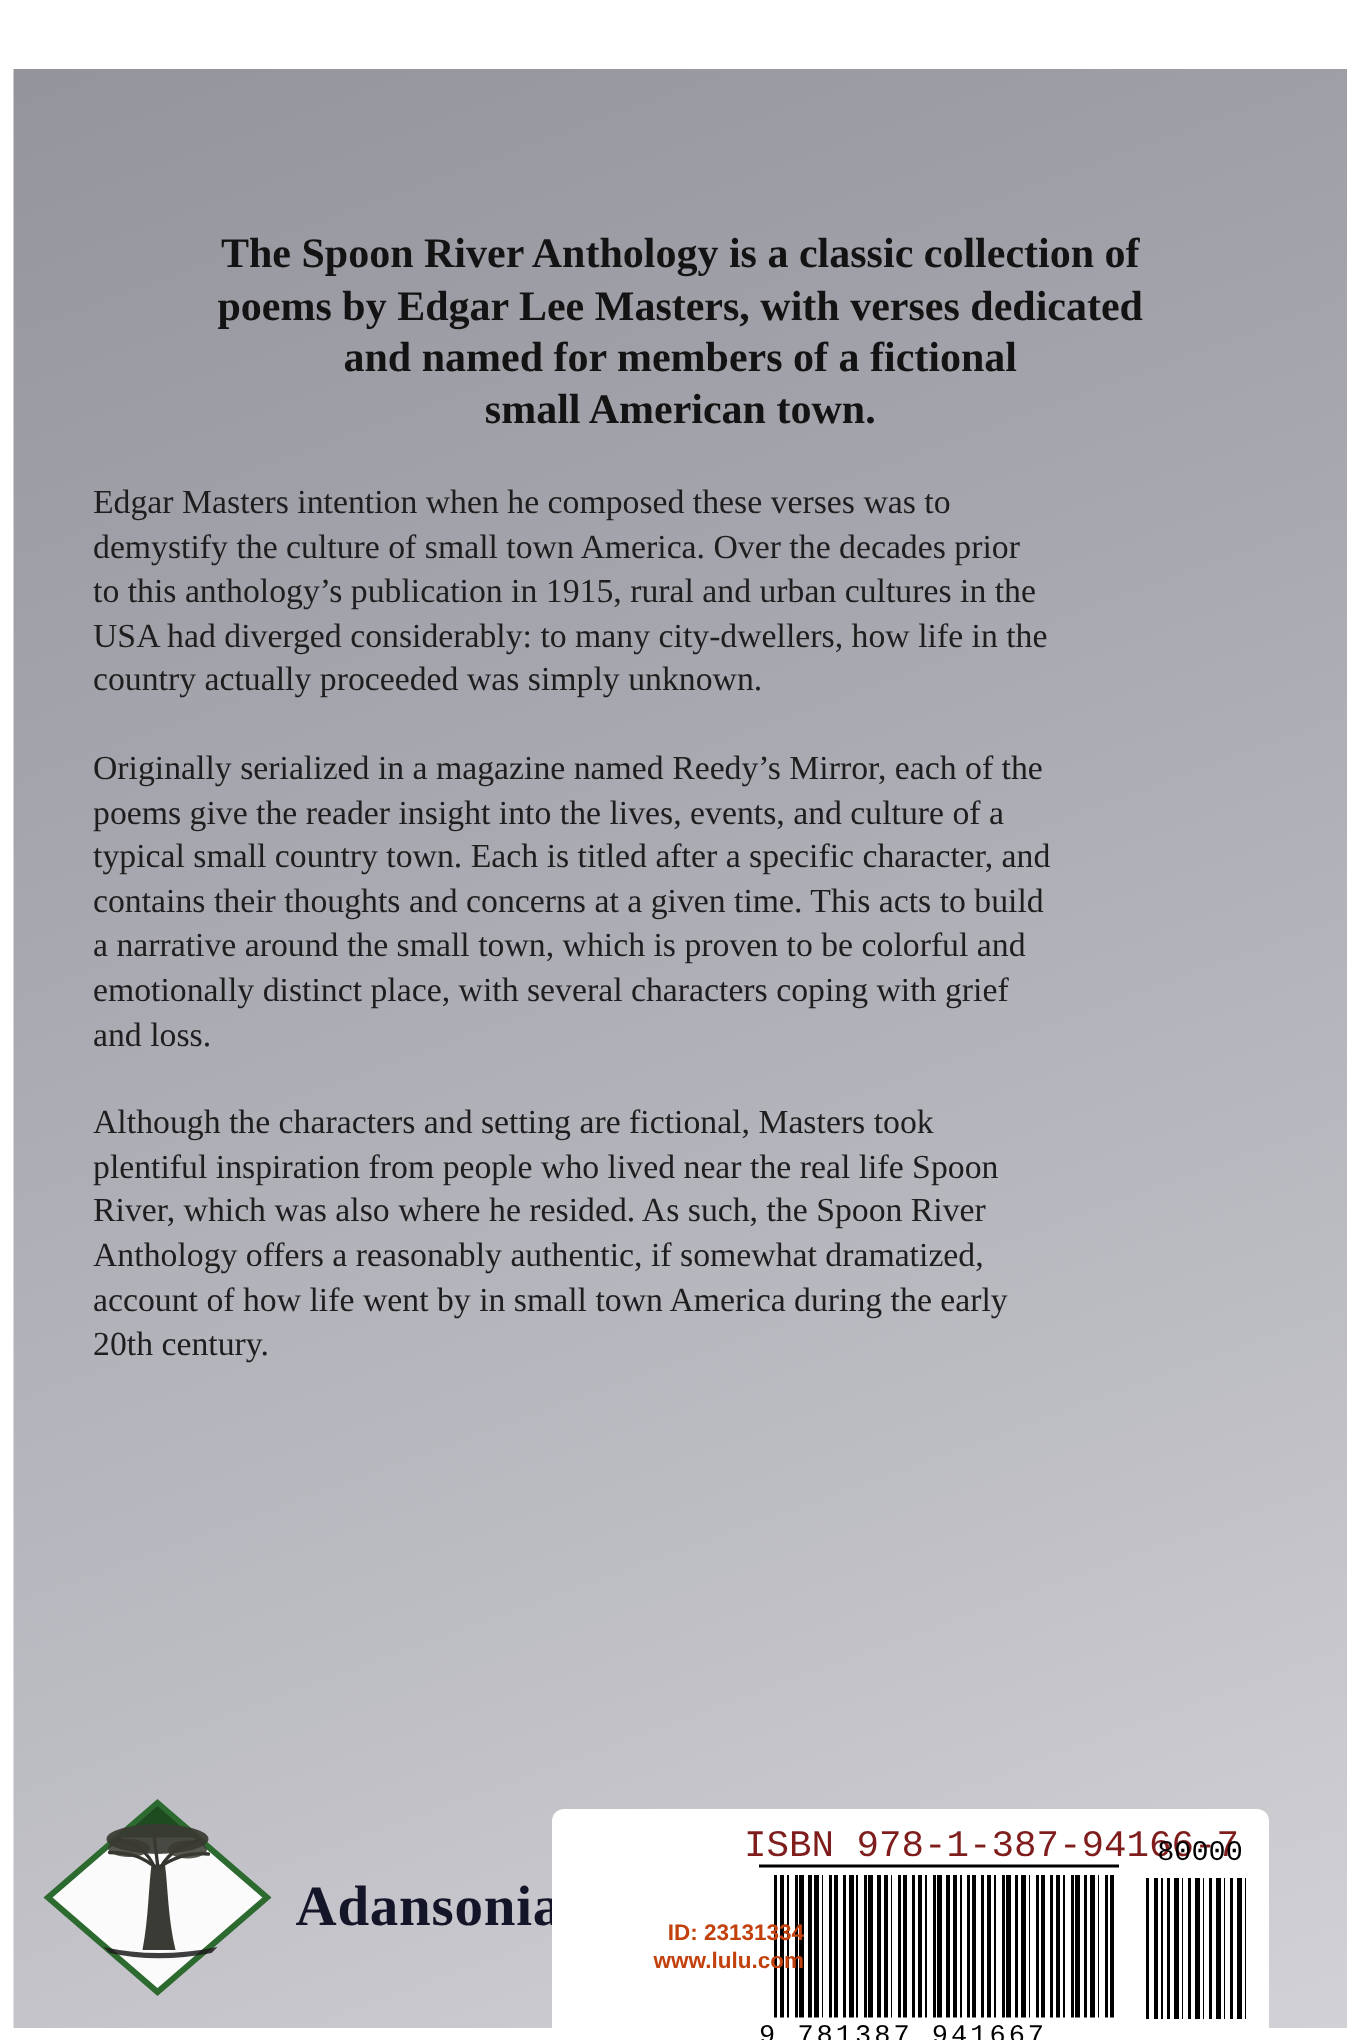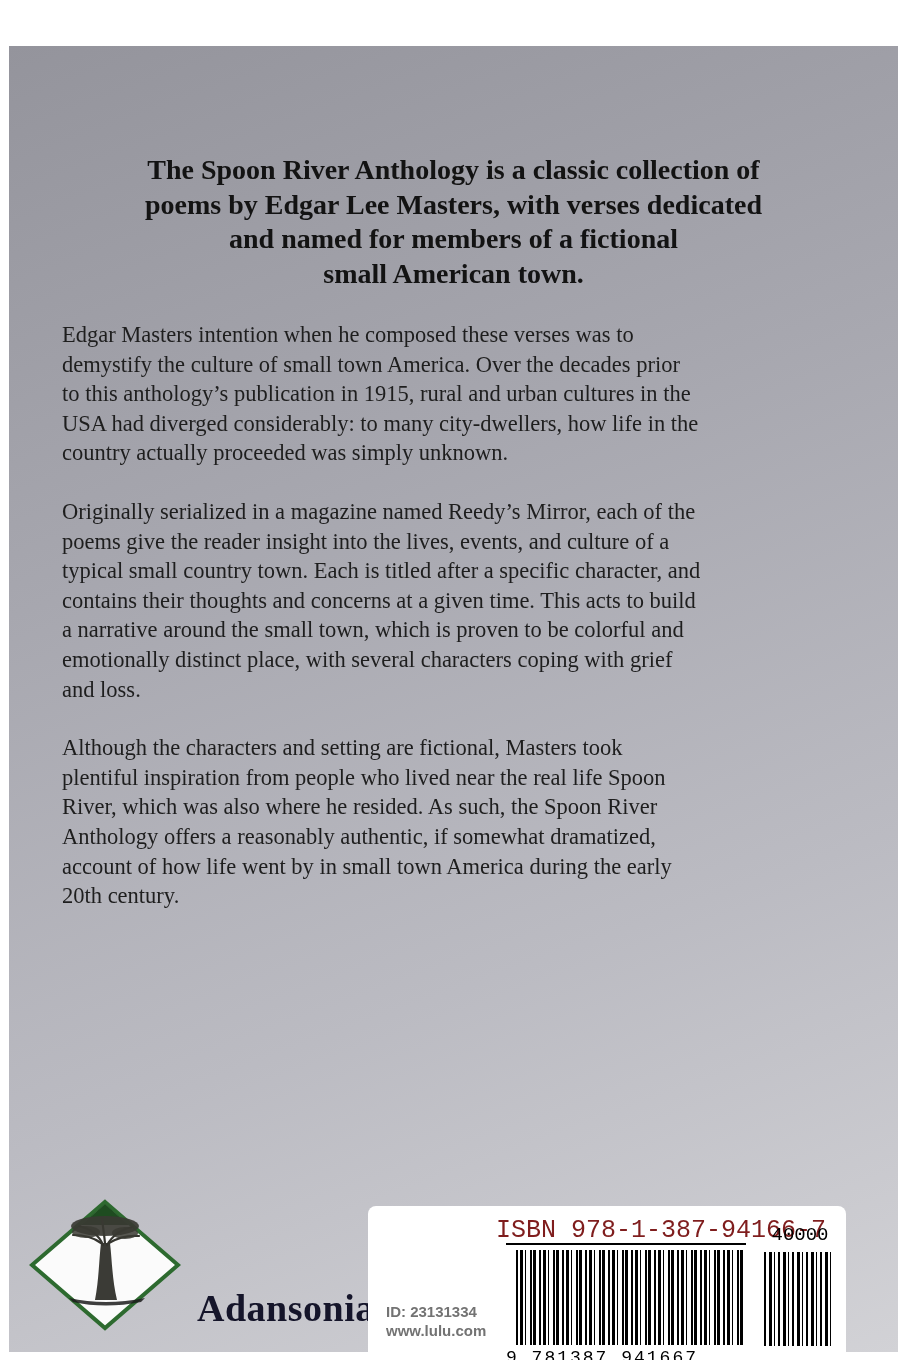--- a/index.html
+++ b/index.html
@@ -20,21 +20,21 @@
     text-align:center; font-size:28px; line-height:34.5px;
     font-weight:bold; color:#131313; white-space:nowrap;
   }
   .body-text {
     position:absolute; top:274px; left:53px; right:44px;
     font-size:22.5px; line-height:29.6px; color:#1e1e1e;
   }
   .body-text p { margin:0 0 29px 0; white-space:nowrap; }
 
   
-  .publisher { position:absolute; left:20px; top:1153px; display:flex; align-items:flex-end; }
+  .publisher { position:absolute; left:20px; top:1153px; display:flex; align-items:center; }
   .logo-svg { display:block; }
   .publisher-name {
     margin-left:16px; margin-top:12px;
     font-size:38px; line-height:46px; font-weight:bold;
     color:#15152a; letter-spacing:0.5px;
   }
   .publisher-name .press { text-align:center; }
 
   
   .barcode-panel {
@@ -64,23 +64,23 @@
     background-image:repeating-linear-gradient(90deg,
       #000 0 2px,#fff 2px 5px,#000 5px 8px,#fff 8px 10px,#000 10px 11px,#fff 11px 14px);
   }
   .digits {
     position:absolute; left:138px; top:139px; width:250px; height:26px; z-index:2;
     background:#fff; font-family:"Liberation Mono","DejaVu Sans Mono",monospace;
     font-size:18px; letter-spacing:2px; line-height:26px; color:#000;
     white-space:nowrap;
   }
   .lulu-block {
-    position:absolute; left:18px; top:96px; width:150px; text-align:left;
+    position:absolute; left:18px; top:73px; width:150px; text-align:right;
     font-family:"Liberation Sans","DejaVu Sans",sans-serif;
-    font-weight:bold; color:#737373;
+    font-weight:bold; color:#c2410c;
   }
   .lulu-id { font-size:15px; line-height:19px; }
   .lulu-site { font-size:15px; line-height:19px; }
 </style>
 </head>
 <body>
 
 <div class="page">
   <div class="cover">
 
@@ -110,21 +110,21 @@
         <ellipse cx="96" cy="34" rx="13" ry="6" fill="#3a3a33" opacity="0.85"></ellipse>
       </svg>
       <div class="publisher-name">
         <div>Adansonia</div>
       </div>
     </div>
 
     <div class="barcode-panel">
       <div class="isbn">ISBN 978-1-387-94166-7</div>
       <div class="isbn-rule"></div>
-      <div class="price">40000</div>
+      <div class="price">80000</div>
       <div class="bars-main"></div>
       <div class="bars-addon"></div>
       <div class="lulu-block">
         <div class="lulu-id">ID: 23131334</div>
         <div class="lulu-site">www.lulu.com</div>
       </div>
       <div class="digits">9 781387 941667</div>
     </div>
 
   </div>

